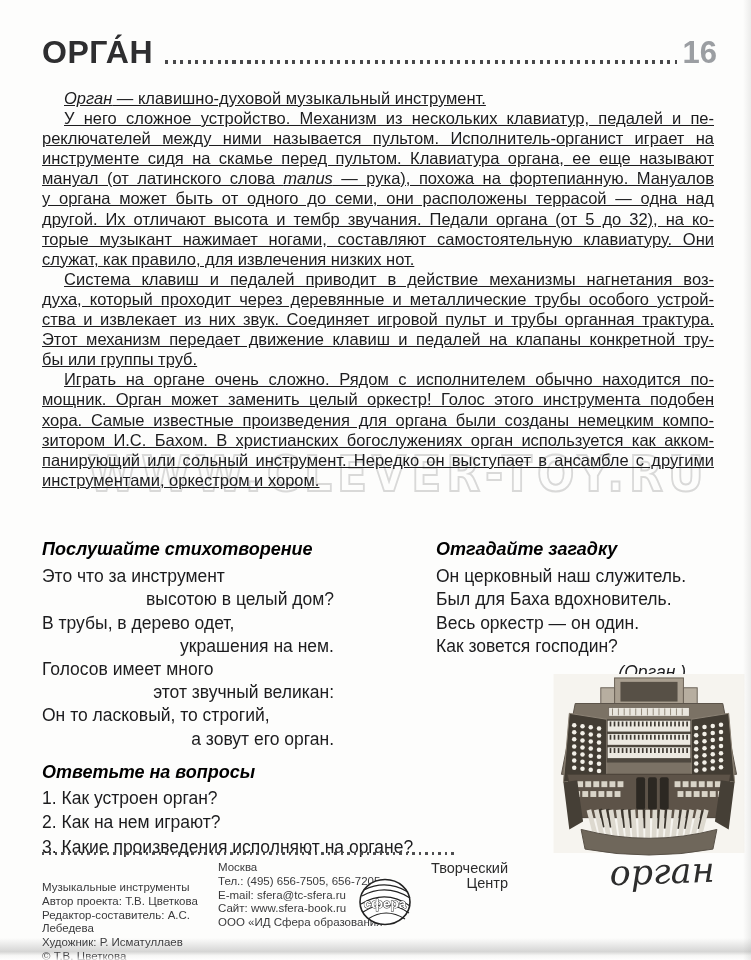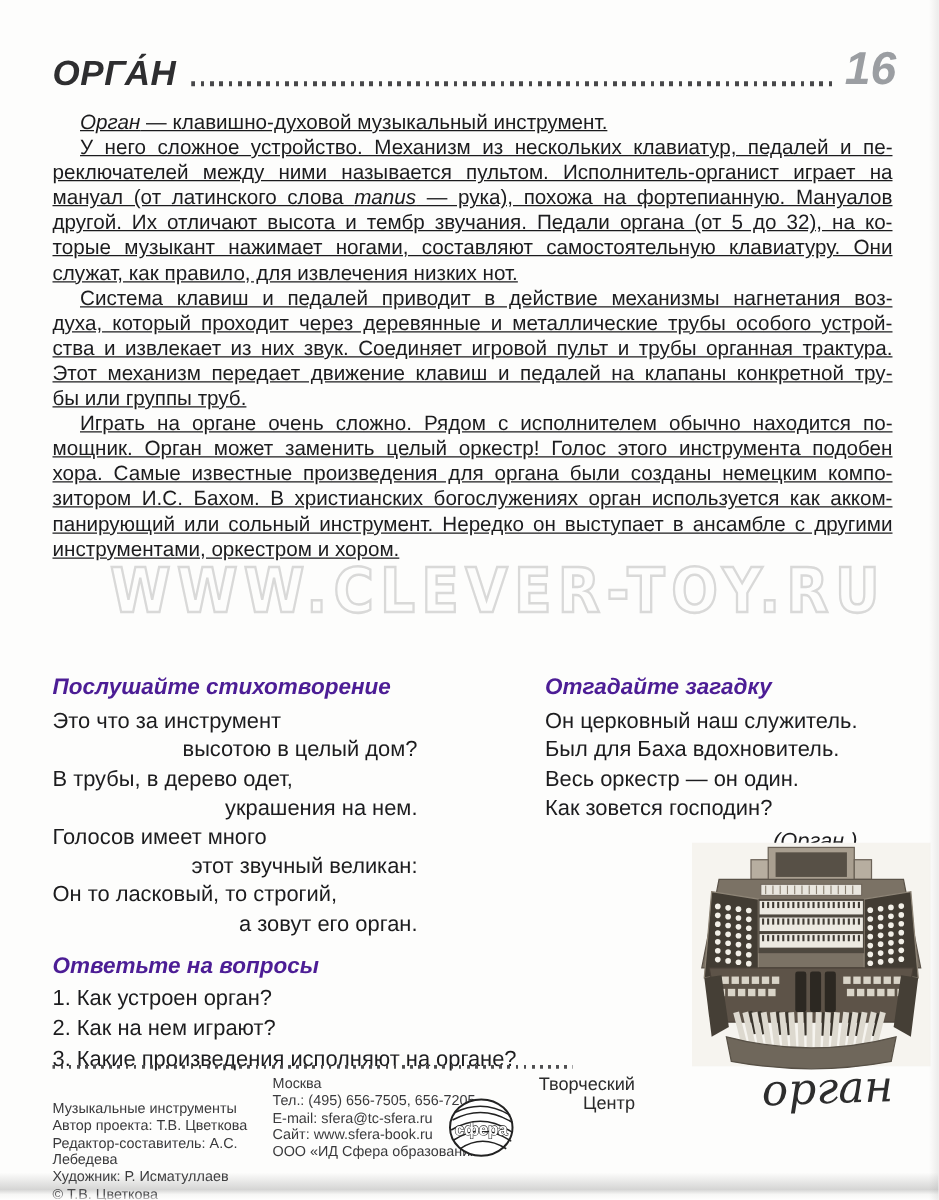--- a/index.html
+++ b/index.html
@@ -14,37 +14,37 @@
     font-family:"DejaVu Sans", sans-serif; font-weight:bold; font-size:44px;
     letter-spacing:5px; white-space:nowrap;
     color:rgba(255,255,255,0);
     -webkit-text-stroke:1.8px #cdcdcd;
     transform:scaleY(1.12);
     opacity:.75;
   }
   
   .hdr{position:absolute; top:36px; left:42px; right:34px; display:flex; align-items:flex-end; z-index:2;}
   .hdr h1{
-    margin:0; font-size:28px; font-weight:bold; font-style:italic;
+    margin:0; font-size:32px; font-weight:bold; 
     letter-spacing:.5px; color:#2e2e30; line-height:1;
   }
   .leader{
     flex:1; height:4px; margin:0 6px 4px 12px;
     background-image:repeating-linear-gradient(90deg,#48484a 0 3px,transparent 3px 7.5px);
   }
-  .pagenum{font-size:37px; font-weight:bold; font-style:italic; color:#9b9ea2; line-height:1;}
+  .pagenum{font-size:31px; font-weight:bold; color:#9b9ea2; line-height:1;}
   
   .body{position:absolute; top:88px; left:42px; width:672px; z-index:1;
         font-size:16.5px; line-height:20.1px;}
   .jp{margin:0;text-decoration:underline;}
   .jline{display:block; text-align:justify; text-align-last:justify;}
   .jp .jline:last-child{text-align-last:left;}
   .jp .jline:first-child{text-indent:22px;}
   
-  .sec-h{margin:0 0 4px 0; font-size:18px; font-weight:bold; font-style:italic; color:#4c1d95;}
+  .sec-h{margin:0 0 4px 0; font-size:18px; font-weight:bold; font-style:italic; color:#000000;}
   .poem{position:absolute; top:538px; left:42px; width:292px; z-index:1;
         font-size:17.5px; line-height:23.2px;}
   .pline{display:block;}
   .pline.right{text-align:right;}
   .riddle{position:absolute; top:538px; left:436px; width:256px; z-index:1;
         font-size:17.5px; line-height:23.2px;}
   .answer{font-style:italic; text-align:right; margin-top:3px; padding-right:6px;}
   .questions{position:absolute; top:760px; left:42px; width:440px; z-index:1;
         font-size:17.5px; line-height:24.5px;}
   .questions .sec-h{margin-bottom:1px;}
@@ -89,21 +89,23 @@
     <div class="pagenum">16</div>
   </header>
 
   <main class="body" id="article">
       <p class="jp">
         <span class="jline"><i>Орган</i> — клавишно-духовой музыкальный инструмент.</span>
       </p>
       <p class="jp">
         <span class="jline">У него сложное устройство. Механизм из нескольких клавиатур, педалей и пе-</span>
         <span class="jline">реключателей между ними называется пультом. Исполнитель-органист играет на</span>
+        <span class="jline">инструменте сидя на скамье перед пультом. Клавиатура органа, ее еще называют</span>
         <span class="jline">мануал (от латинского слова <i>manus</i> — рука), похожа на фортепианную. Мануалов</span>
+        <span class="jline">у органа может быть от одного до семи, они расположены террасой — одна над</span>
         <span class="jline">другой. Их отличают высота и тембр звучания. Педали органа (от 5 до 32), на ко-</span>
         <span class="jline">торые музыкант нажимает ногами, составляют самостоятельную клавиатуру. Они</span>
         <span class="jline">служат, как правило, для извлечения низких нот.</span>
       </p>
       <p class="jp">
         <span class="jline">Система клавиш и педалей приводит в действие механизмы нагнетания воз-</span>
         <span class="jline">духа, который проходит через деревянные и металлические трубы особого устрой-</span>
         <span class="jline">ства и извлекает из них звук. Соединяет игровой пульт и трубы органная трактура.</span>
         <span class="jline">Этот механизм передает движение клавиш и педалей на клапаны конкретной тру-</span>
         <span class="jline">бы или группы труб.</span>

